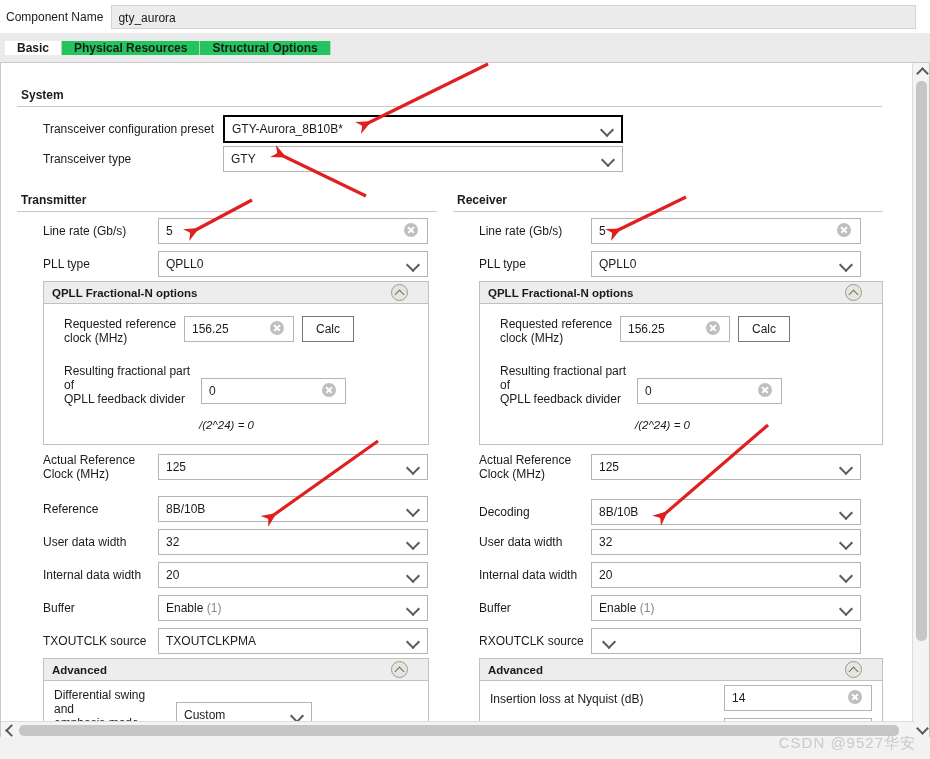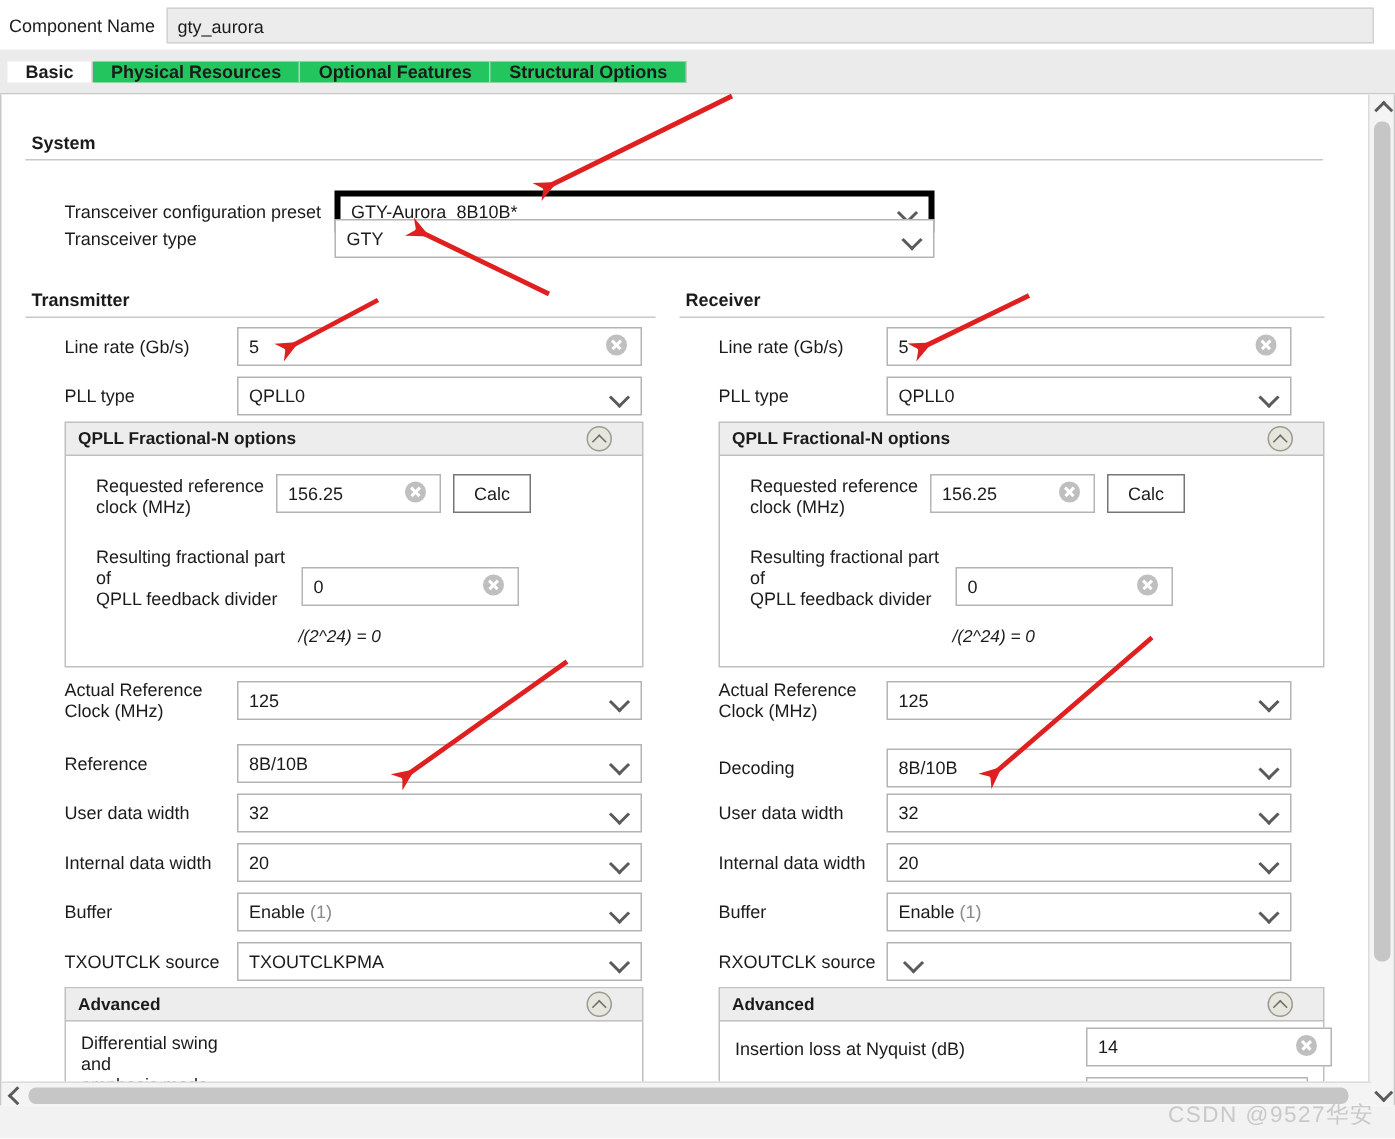--- a/index.html
+++ b/index.html
@@ -133,21 +133,21 @@
     border: 1px solid #b4b4b4;
     height: 26px;
     display: flex;
     align-items: center;
     font-size: 12px;
     color: #1b1b1b;
     padding-left: 7px;
     position: relative;
   }
   .ctl.focus {
-    border: 4px solid #000000;
+    border: 2px solid #000000;
     gap: 17px;
   }
   .ctl .val { flex: 1; overflow: hidden; white-space: nowrap; }
   .ctl .val .dim { color: #8a8a8a; }
 
   
   .chev {
     width: 22px;
     height: 24px;
     position: relative;
@@ -345,34 +345,33 @@
 <body>
 
 <div class="comp-bar">
   <span class="comp-label">Component Name</span>
   <div class="comp-input">gty_aurora</div>
 </div>
 
 <div class="tabstrip">
   <div class="tab active">Basic</div>
   <div class="tab">Physical Resources</div>
-  <div class="tab">Optional Features</div>
   <div class="tab">Structural Options</div>
   <div class="tab-spacer"></div>
 </div>
 
 <div class="panel">
   <div class="panel-inner">
 
     <div class="grp" style="left:16px; top:25px; width:865px;">
       <div class="grp-title">System</div>
       <div class="grp-rule"></div>
     </div>
 
-    <div class="row" style="left:42px; top:64px;">
+    <div class="row" style="left:42px; top:52px;">
       <span class="flabel" style="width:180px;">Transceiver configuration preset</span>
       <div class="ctl focus" style="width:400px; height:28px;">
         <span class="val">GTY-Aurora_8B10B*</span>
         <span class="chev"></span>
       </div>
     </div>
 
     <div class="row" style="left:42px; top:83px;">
       <span class="flabel" style="width:180px;">Transceiver type</span>
       <div class="ctl" style="width:400px;">
@@ -484,20 +483,24 @@
 
     <div class="subpanel" style="left:42px; top:595px; width:386px; height:80px;">
       <div class="sub-head">
         <span class="ht">Advanced</span>
         <span class="collapse-btn"></span>
       </div>
       <div class="sub-body" style="height:58px;">
         <span class="flabel multi" style="position:absolute; left:10px; top:7px; width:110px;">Differential swing
 and
 emphasis mode</span>
+        <div class="ctl" style="position:absolute; left:132px; top:21px; width:136px;">
+          <span class="val">Custom</span>
+          <span class="chev"></span>
+        </div>
       </div>
     </div>
 
     <div class="grp" style="left:452px; top:130px; width:430px;">
       <div class="grp-title">Receiver</div>
       <div class="grp-rule"></div>
     </div>
 
     <div class="row" style="left:478px; top:155px;">
       <span class="flabel" style="width:112px;">Line rate (Gb/s)</span>
@@ -594,21 +597,21 @@
       </div>
     </div>
 
     <div class="subpanel" style="left:478px; top:595px; width:404px; height:80px;">
       <div class="sub-head">
         <span class="ht">Advanced</span>
         <span class="collapse-btn"></span>
       </div>
       <div class="sub-body" style="height:58px;">
         <span class="flabel" style="position:absolute; left:10px; top:11px;">Insertion loss at Nyquist (dB)</span>
-        <div class="ctl" style="position:absolute; left:244px; top:4px; width:164px;">
+        <div class="ctl" style="position:absolute; left:244px; top:4px; width:148px;">
           <span class="val">14</span>
           <span class="clearx">
               <span class="circ"></span>
             </span>
         </div>
 
         <div class="ctl" style="position:absolute; left:244px; top:37px; width:148px;">
 
           <span class="chev"></span>
         </div>

